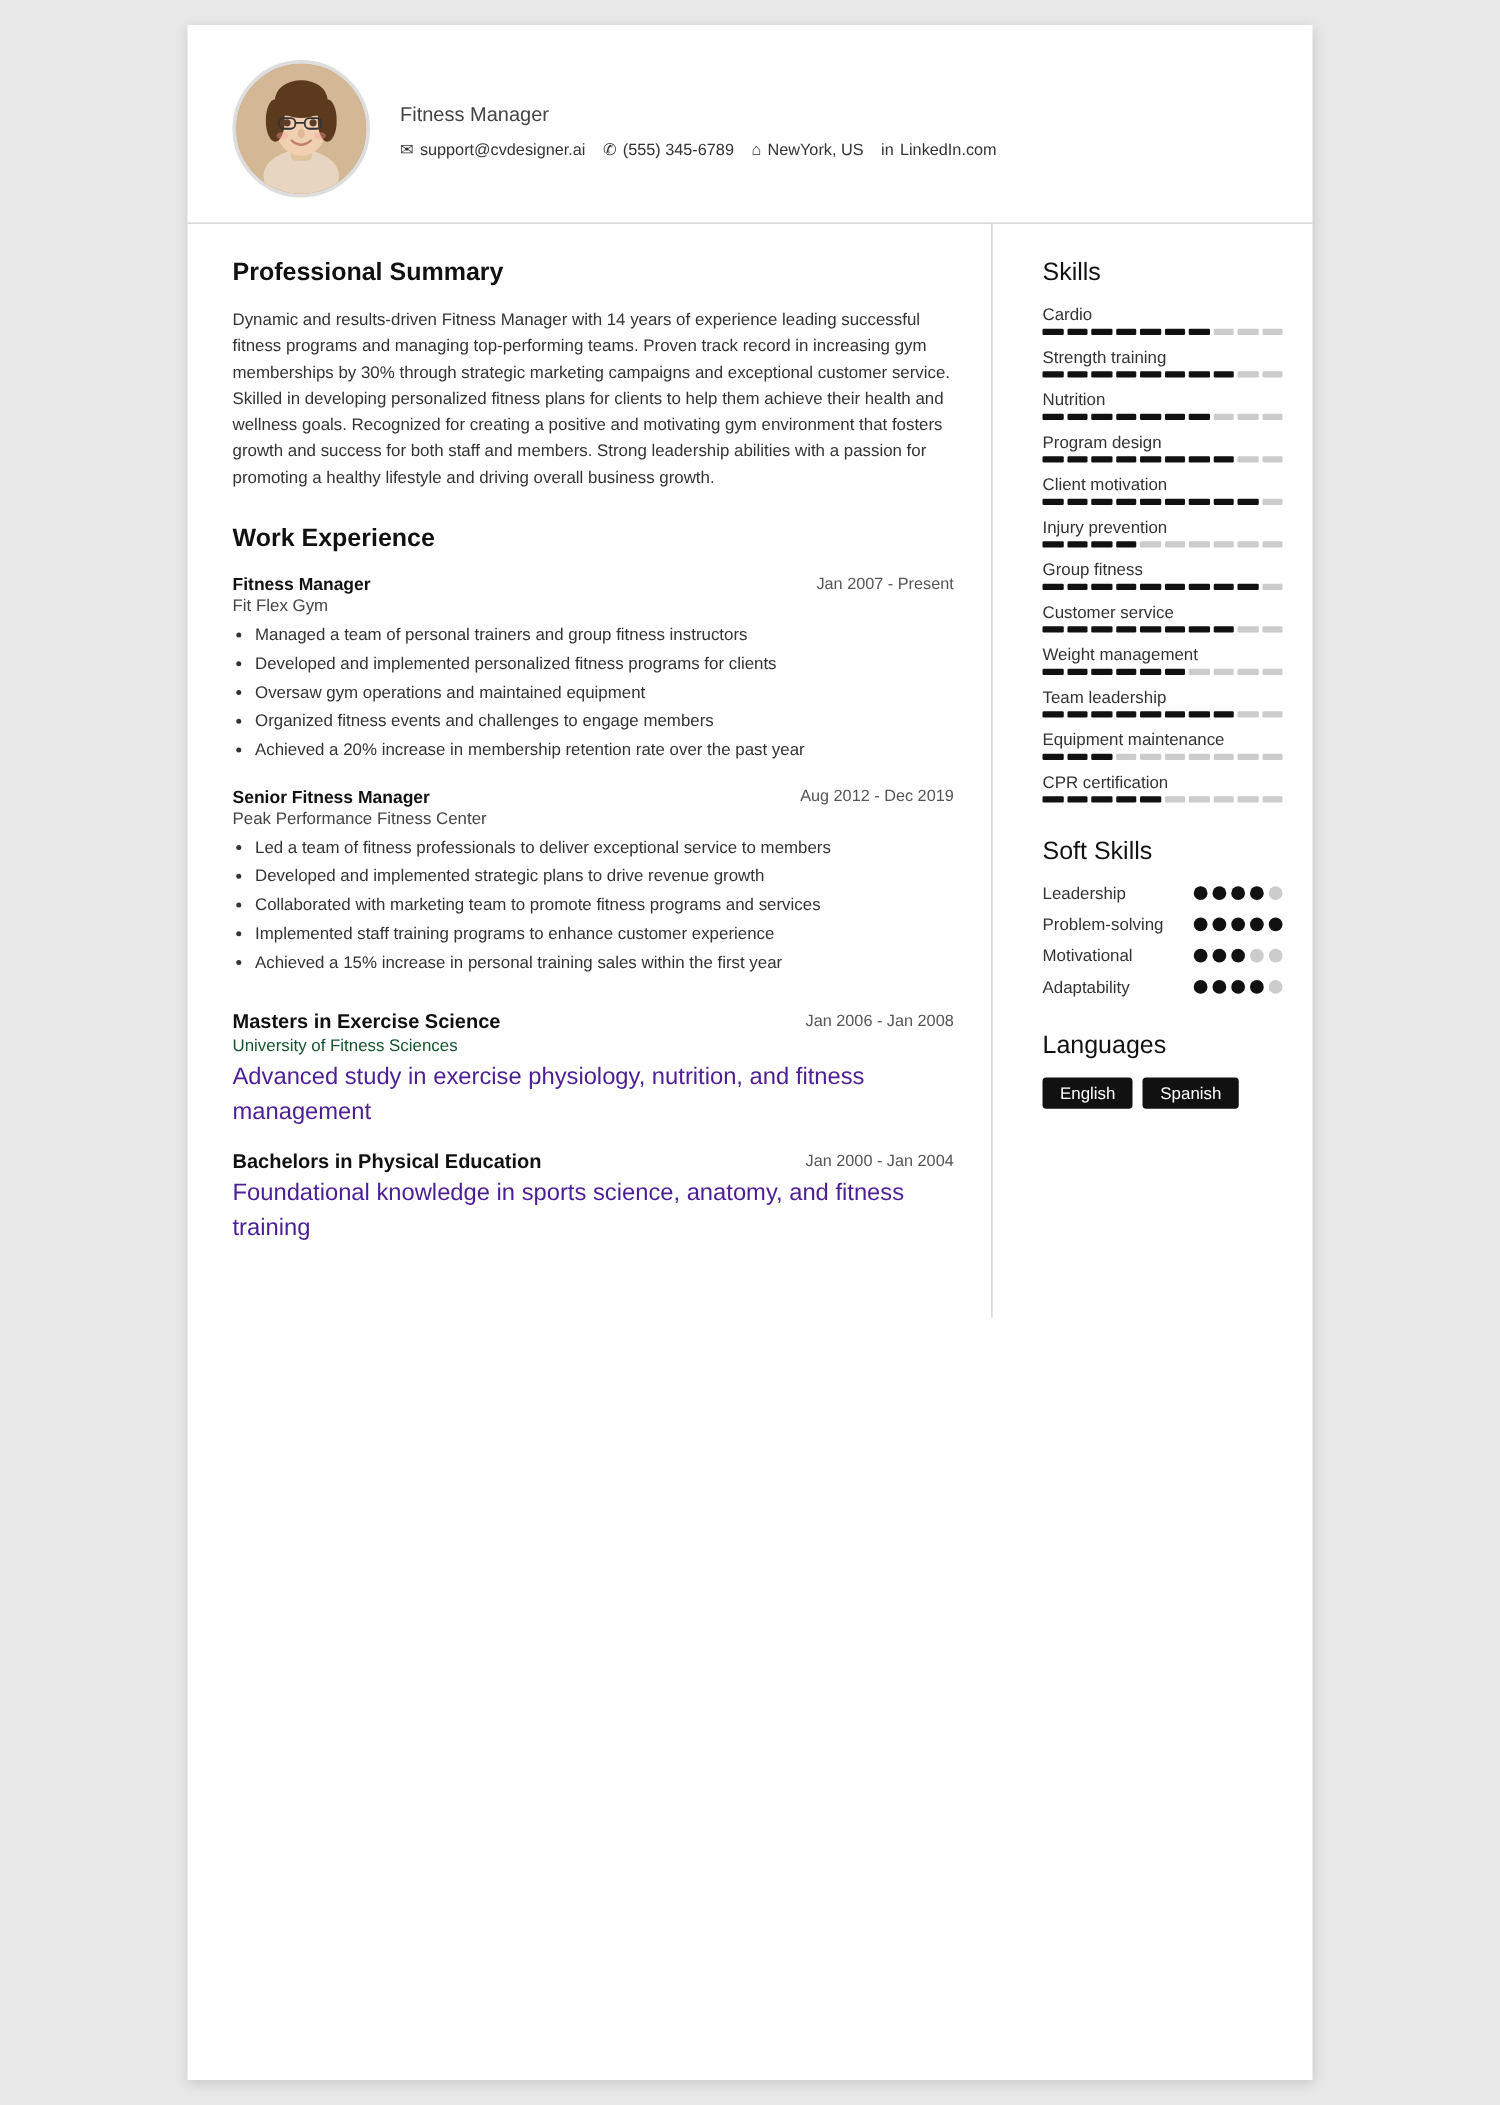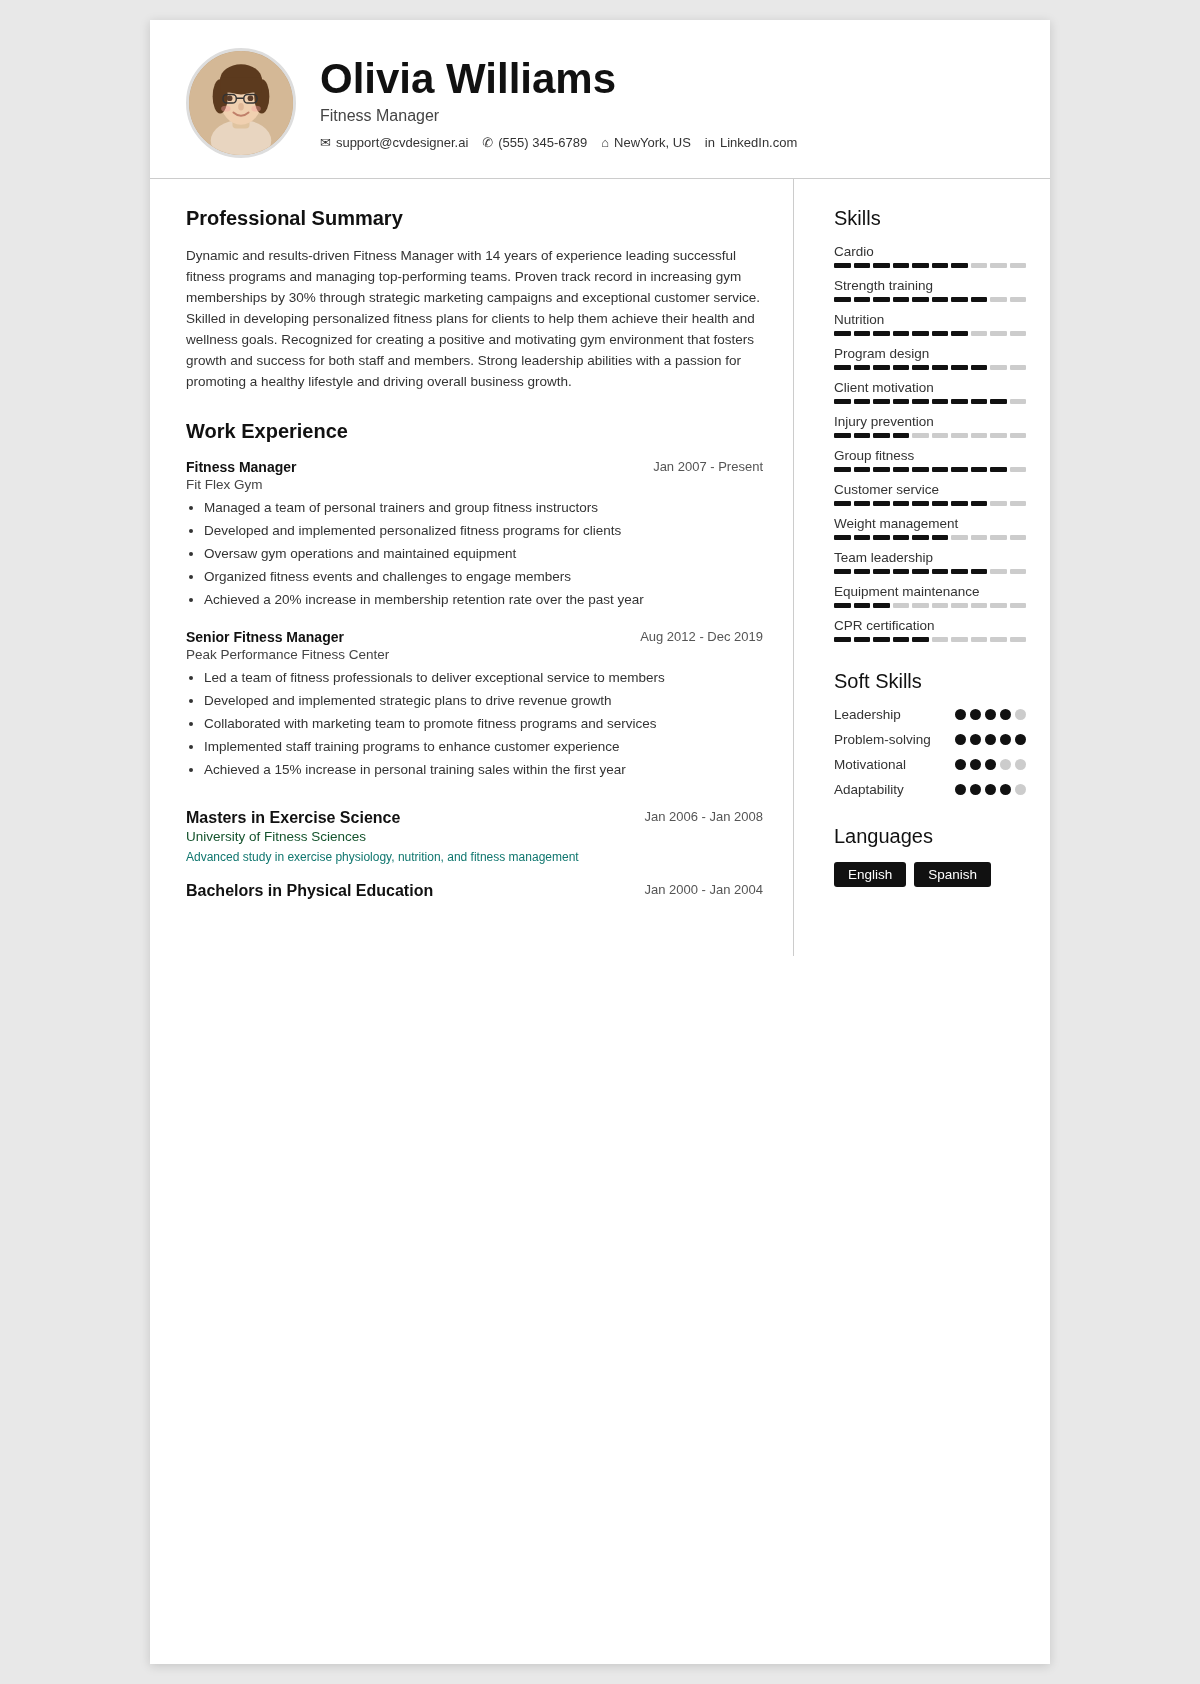--- a/index.html
+++ b/index.html
@@ -121,21 +121,21 @@
     .edu { margin-bottom: 16px; }
     .edu-header {
       display: flex;
       justify-content: space-between;
       align-items: flex-start;
       margin-bottom: 2px;
     }
     .edu-degree { font-weight: 700; font-size: 16px; color: #111; }
     .edu-date { font-size: 13px; color: #555; white-space: nowrap; }
     .edu-school { font-size: 13.5px; color: #14532d; margin-bottom: 4px; }
-    .edu-desc { font-size: 12px; color: #0f766e; line-height: 1.5; }
+    .edu-desc { font-size: 19px; color: #4c1d95; line-height: 1.5; }
 
     
     .right-section-title {
       font-size: 20px;
       font-weight: 400;
       color: #111;
       margin-bottom: 14px;
     }
     .skill-item { margin-bottom: 10px; }
     .skill-name { font-size: 13.5px; color: #333; margin-bottom: 4px; }
@@ -208,21 +208,20 @@
 
         <ellipse cx="55" cy="59" rx="3" ry="4" fill="#e0b898"></ellipse>
 
         <path d="M47 65 Q55 72 63 65" fill="none" stroke="#c0806a" stroke-width="2" stroke-linecap="round"></path>
 
         <ellipse cx="39" cy="61" rx="5" ry="3" fill="#f4a0a0" opacity="0.4"></ellipse>
         <ellipse cx="71" cy="61" rx="5" ry="3" fill="#f4a0a0" opacity="0.4"></ellipse>
       </svg>
     </div>
     <div class="header-info">
-      <div class="header-name">Olivia Williams</div>
       <div class="header-title">Fitness Manager</div>
       <div class="header-contacts">
 
       <div class="contact-item">
             <span class="contact-icon">✉</span>
             <span>support@cvdesigner.ai</span>
           </div>
           <div class="contact-item">
             <span class="contact-icon">✆</span>
             <span>(555) 345-6789</span>
@@ -290,20 +289,21 @@
       <span class="edu-date">Jan 2006 - Jan 2008</span>
     </div>
     <div class="edu-school">University of Fitness Sciences</div>
     <div class="edu-desc">Advanced study in exercise physiology, nutrition, and fitness management</div>
   </div>
             <div class="edu">
     <div class="edu-header">
       <span class="edu-degree">Bachelors in Physical Education</span>
       <span class="edu-date">Jan 2000 - Jan 2004</span>
     </div>
+    <div class="edu-desc">Foundational knowledge in sports science, anatomy, and fitness training</div>
   </div>
           </div>
       </div>
     </div>
 
     <div class="right-col">
 
       <div class="section">
         <div class="right-section-title">Skills</div>
         <div id="skills-container">

